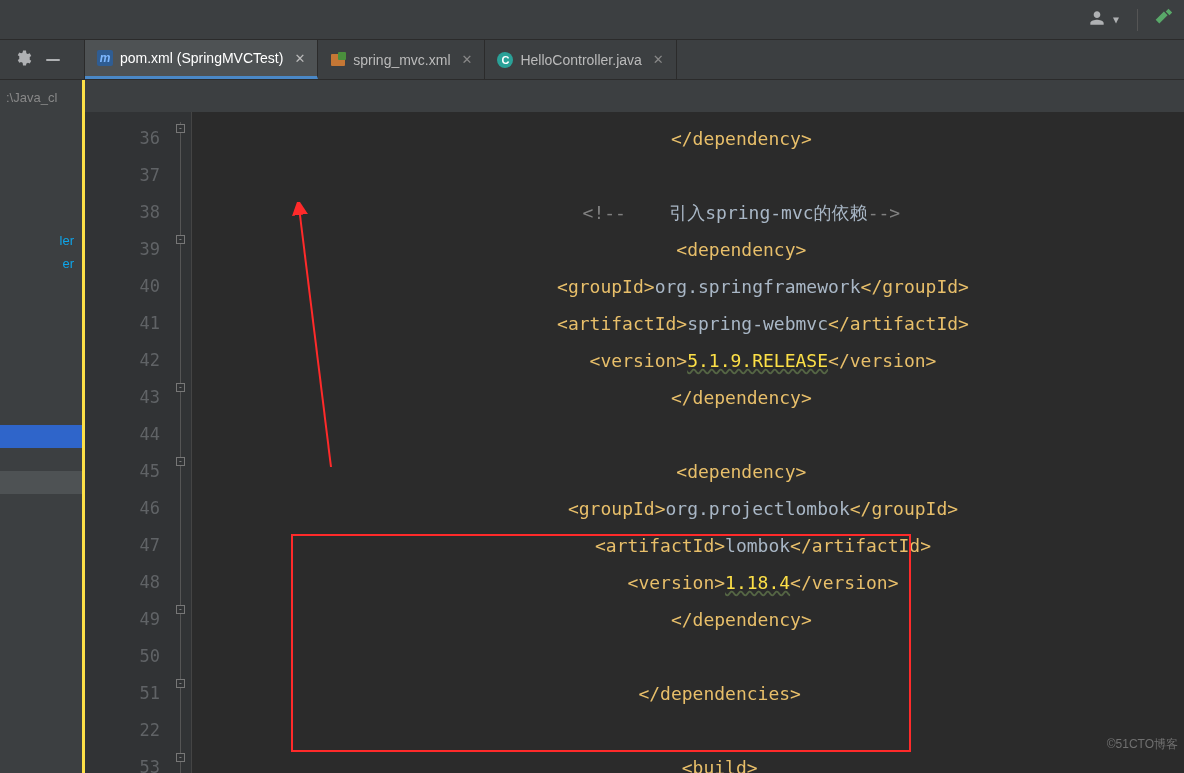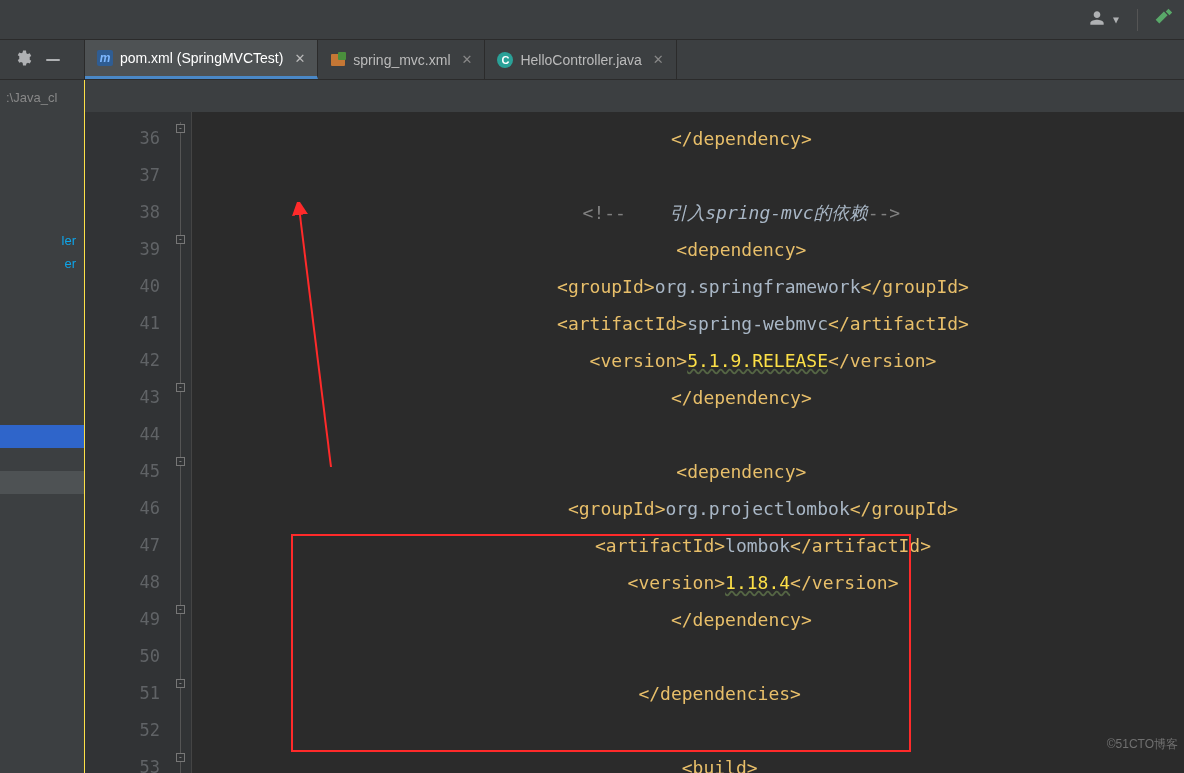--- a/index.html
+++ b/index.html
@@ -51,21 +51,21 @@
 .x-icon svg { width:16px; height:16px; }
 .c-icon { width:16px; height:16px; border-radius:50%; background:#2aa198;
   color:#fff; font-family:sans-serif; font-weight:bold; font-size:11px;
   display:flex; align-items:center; justify-content:center; }
 
 .workarea {
   display:flex; height:calc(100% - 80px);
 }
 .sidebar {
   width:85px; background:#3c3f41;
-  border-right:1px solid #fde047;
+  border-right:3px solid #fde047;
   font-family:"Segoe UI",sans-serif; font-size:13px;
   padding-top:6px; overflow:hidden;
 }
 .sidebar .path { color:#888; white-space:nowrap; padding:4px 6px; }
 .sidebar .tree-item { color:#0ea5e9; padding:4px 8px; text-align:right; }
 .sidebar .tree-item.selected { background:#2f65ca; color:#fff; }
 .sidebar .spacer-small { height:120px; }
 .sidebar .spacer-large { height:150px; }
 
 .editor {
@@ -92,21 +92,21 @@
   border:1px solid #777; background:#313335;
   font-size:8px; line-height:7px; text-align:center; color:#999;
 }
 .code {
   flex:1; padding:8px 0 0 20px; font-size:18px;
   line-height:37px; position:relative;text-align:center;
 }
 .code .line { height:37px; white-space:pre; }
 .t-tag { color:#e8bf6a; }
 .t-comment { color:#808080; }
-.t-cn { color:#a9b7c6;font-style:italic; }
+.t-cn { color:#a9b7c6; }
 .t-text { color:#a9b7c6; }
 .t-ver { color:#fde047; text-decoration:underline wavy #556644; text-decoration-skip-ink:none;}
 
 .red-box {
   position:absolute; border:2px solid #ff2a2a;
   left:206px; top:422px; width:620px; height:218px;
 }
 .arrow {
   position:absolute; left:204px; top:90px;
   width:50px; height:270px; pointer-events:none;
@@ -189,21 +189,21 @@
       <div>42</div>
         <div>43</div>
         <div>44</div>
       <div>45</div>
         <div>46</div>
         <div>47</div>
       <div>48</div>
         <div>49</div>
         <div>50</div>
       <div>51</div>
-        <div>52</div>
+        <div>22</div>
         <div>53</div>
     </div>
     <div class="fold-col">
       <div class="fold-line"></div>
       <div class="fold-mark" style="top:12px">-</div>
       <div class="fold-mark" style="top:123px">-</div>
       <div class="fold-mark" style="top:271px">-</div>
       <div class="fold-mark" style="top:345px">-</div>
       <div class="fold-mark" style="top:493px">-</div>
       <div class="fold-mark" style="top:567px">-</div>

